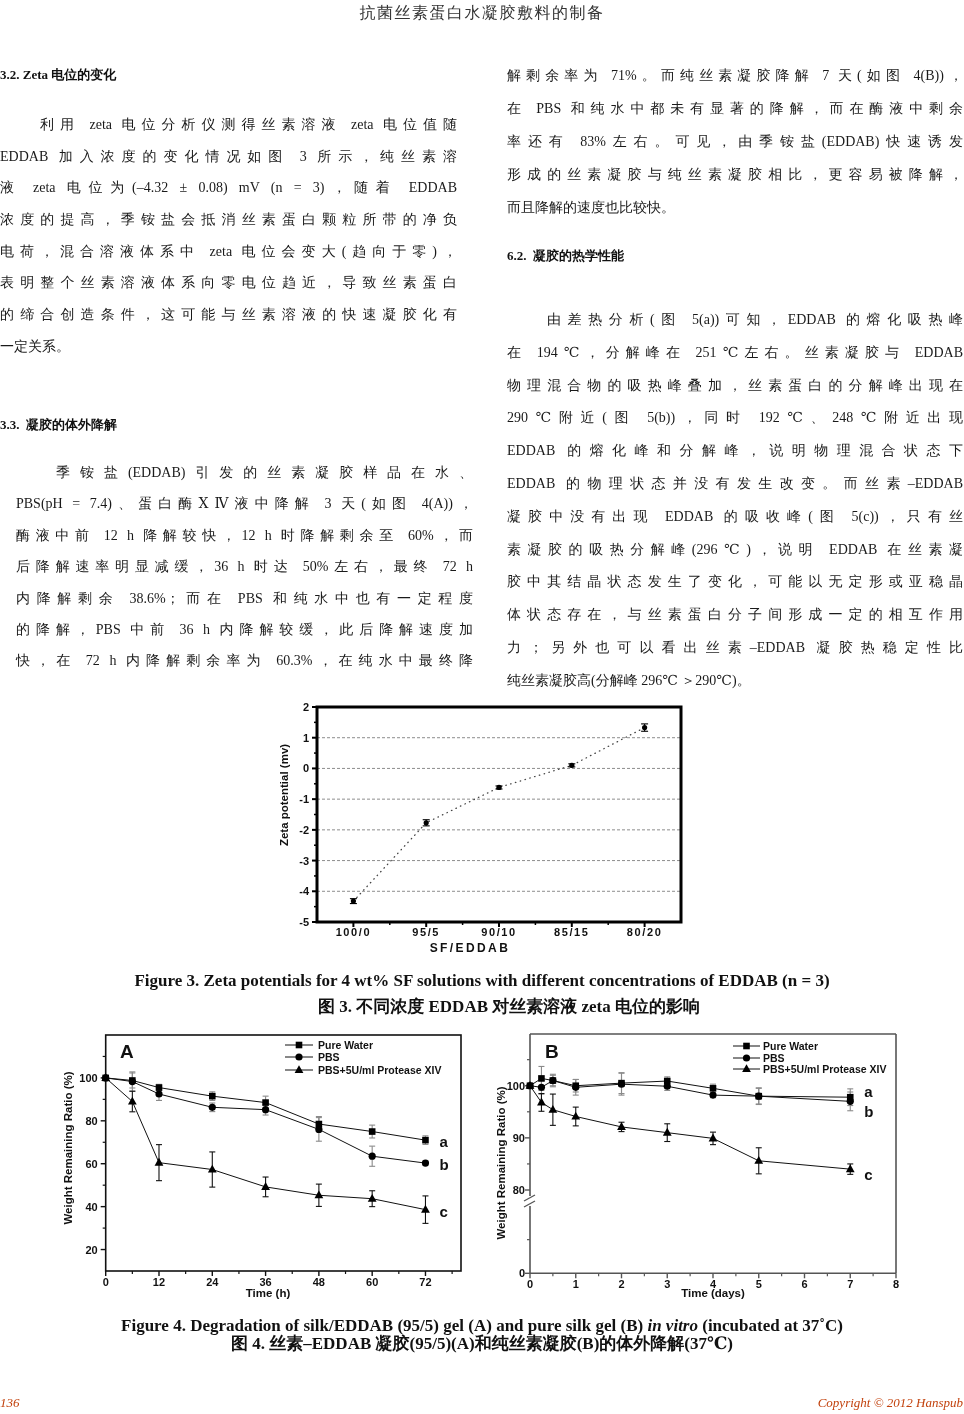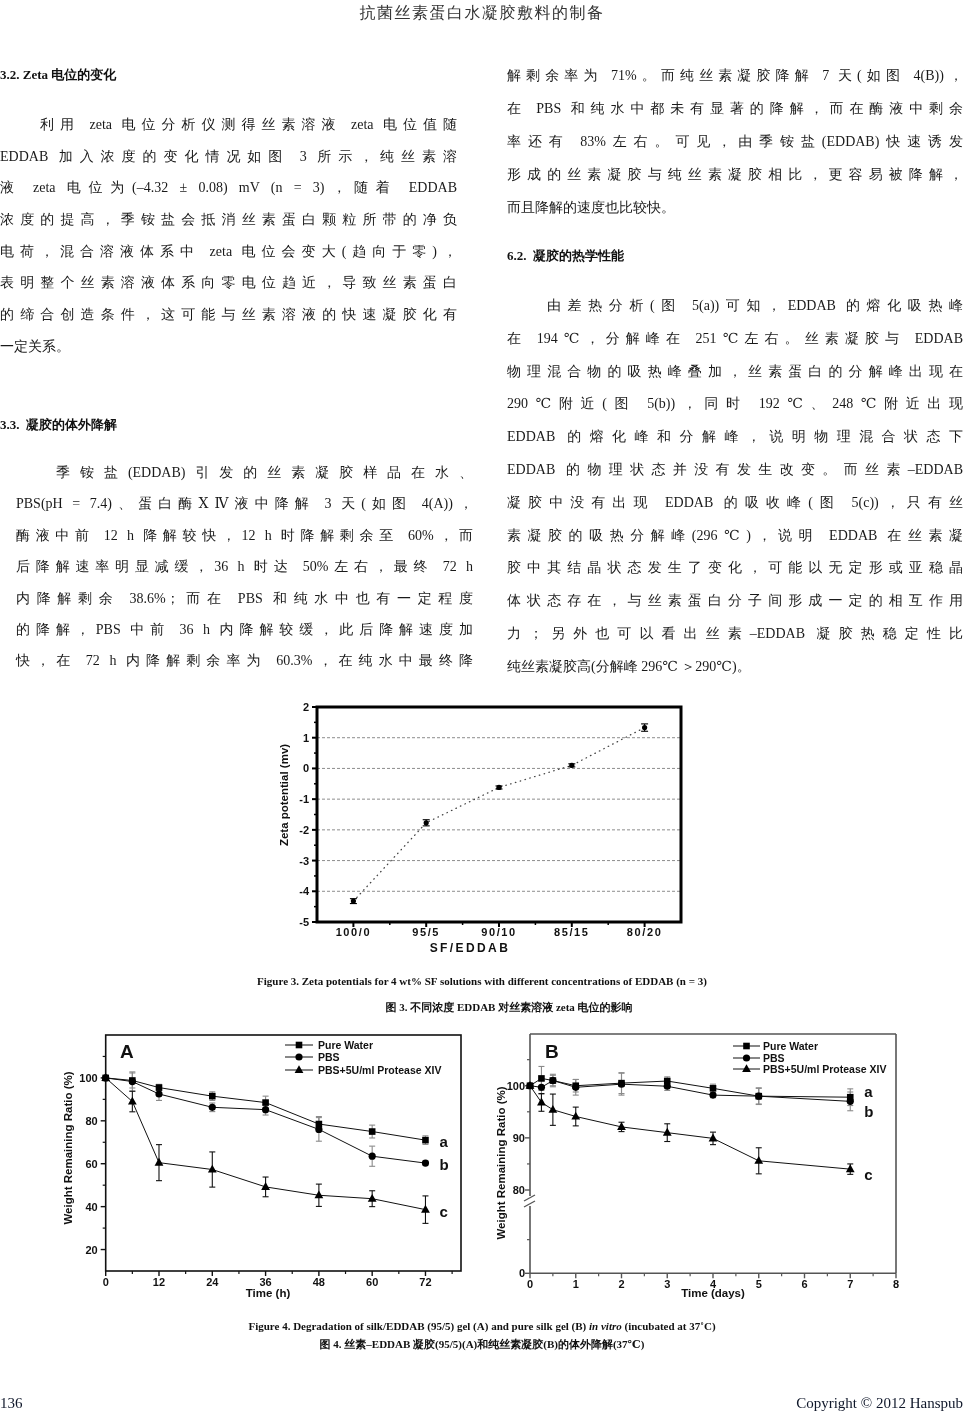--- a/index.html
+++ b/index.html
@@ -19,24 +19,24 @@
     }
     .para { position: absolute; font-size: 14px; color: #1a1a1a; }
     .para .line {
       height: var(--lh); line-height: var(--lh); overflow: visible;
       text-align: justify; text-align-last: justify;
     }
     .para .line.indent { padding-left: 40px; }
     .para .line.end { text-align-last: left; }
     .caption {
       left: 0; width: 964px; text-align: center;
-      font-weight: bold; font-size: 11px; line-height: 18px; color: #111;
+      font-weight: bold; font-size: 17px; line-height: 18px; color: #111;
     }
     .caption i { font-style: italic; }
-    .footer { top: 1393px; font-size: 15px; line-height: 20px; color: #0f172a; }
+    .footer { top: 1393px; font-size: 13px; line-height: 20px; color: #c2410c; font-style: italic; }
     svg text { font-family: "Liberation Sans", "DejaVu Sans", sans-serif; font-weight: bold; fill: #111; }
     svg .tick { font-size: 11px; }
     svg .xcat { letter-spacing: 1.6px; }
     svg .axis-label { font-size: 11.5px; }
     svg .spaced { letter-spacing: 2.4px; font-size: 12px; }
     svg .legend-text { font-size: 10.5px; }
     svg .panel { font-size: 19px; }
     svg .end-label { font-size: 15px; }
   </style>
 </head>
@@ -69,21 +69,21 @@
 
 <div class="para" style="left:507px; top:59px; width:456px; --lh:33px;">
     <div class="line">解剩余率为 71%。而纯丝素凝胶降解 7 天(如图 4(B))，</div>
     <div class="line">在 PBS 和纯水中都未有显著的降解，而在酶液中剩余</div>
     <div class="line">率还有 83%左右。可见，由季铵盐(EDDAB)快速诱发</div>
     <div class="line">形成的丝素凝胶与纯丝素凝胶相比，更容易被降解，</div>
     <div class="line end">而且降解的速度也比较快。</div>
   </div>
 
 <div class="abs heading" style="left:507px; top:243px;">6.2.  凝胶的热学性能</div>
-<div class="para" style="left:507px; top:290px; width:456px; --lh:32.8px;">
+<div class="para" style="left:507px; top:304px; width:456px; --lh:32.8px;">
     <div class="line indent">由差热分析(图 5(a))可知，EDDAB 的熔化吸热峰</div>
     <div class="line">在 194℃，分解峰在 251℃左右。丝素凝胶与 EDDAB</div>
     <div class="line">物理混合物的吸热峰叠加，丝素蛋白的分解峰出现在</div>
     <div class="line">290℃附近(图 5(b))，同时 192℃、248℃附近出现</div>
     <div class="line">EDDAB 的熔化峰和分解峰，说明物理混合状态下</div>
     <div class="line">EDDAB 的物理状态并没有发生改变。而丝素–EDDAB</div>
     <div class="line">凝胶中没有出现 EDDAB 的吸收峰(图 5(c))，只有丝</div>
     <div class="line">素凝胶的吸热分解峰(296℃)，说明 EDDAB 在丝素凝</div>
     <div class="line">胶中其结晶状态发生了变化，可能以无定形或亚稳晶</div>
     <div class="line">体状态存在，与丝素蛋白分子间形成一定的相互作用</div>

